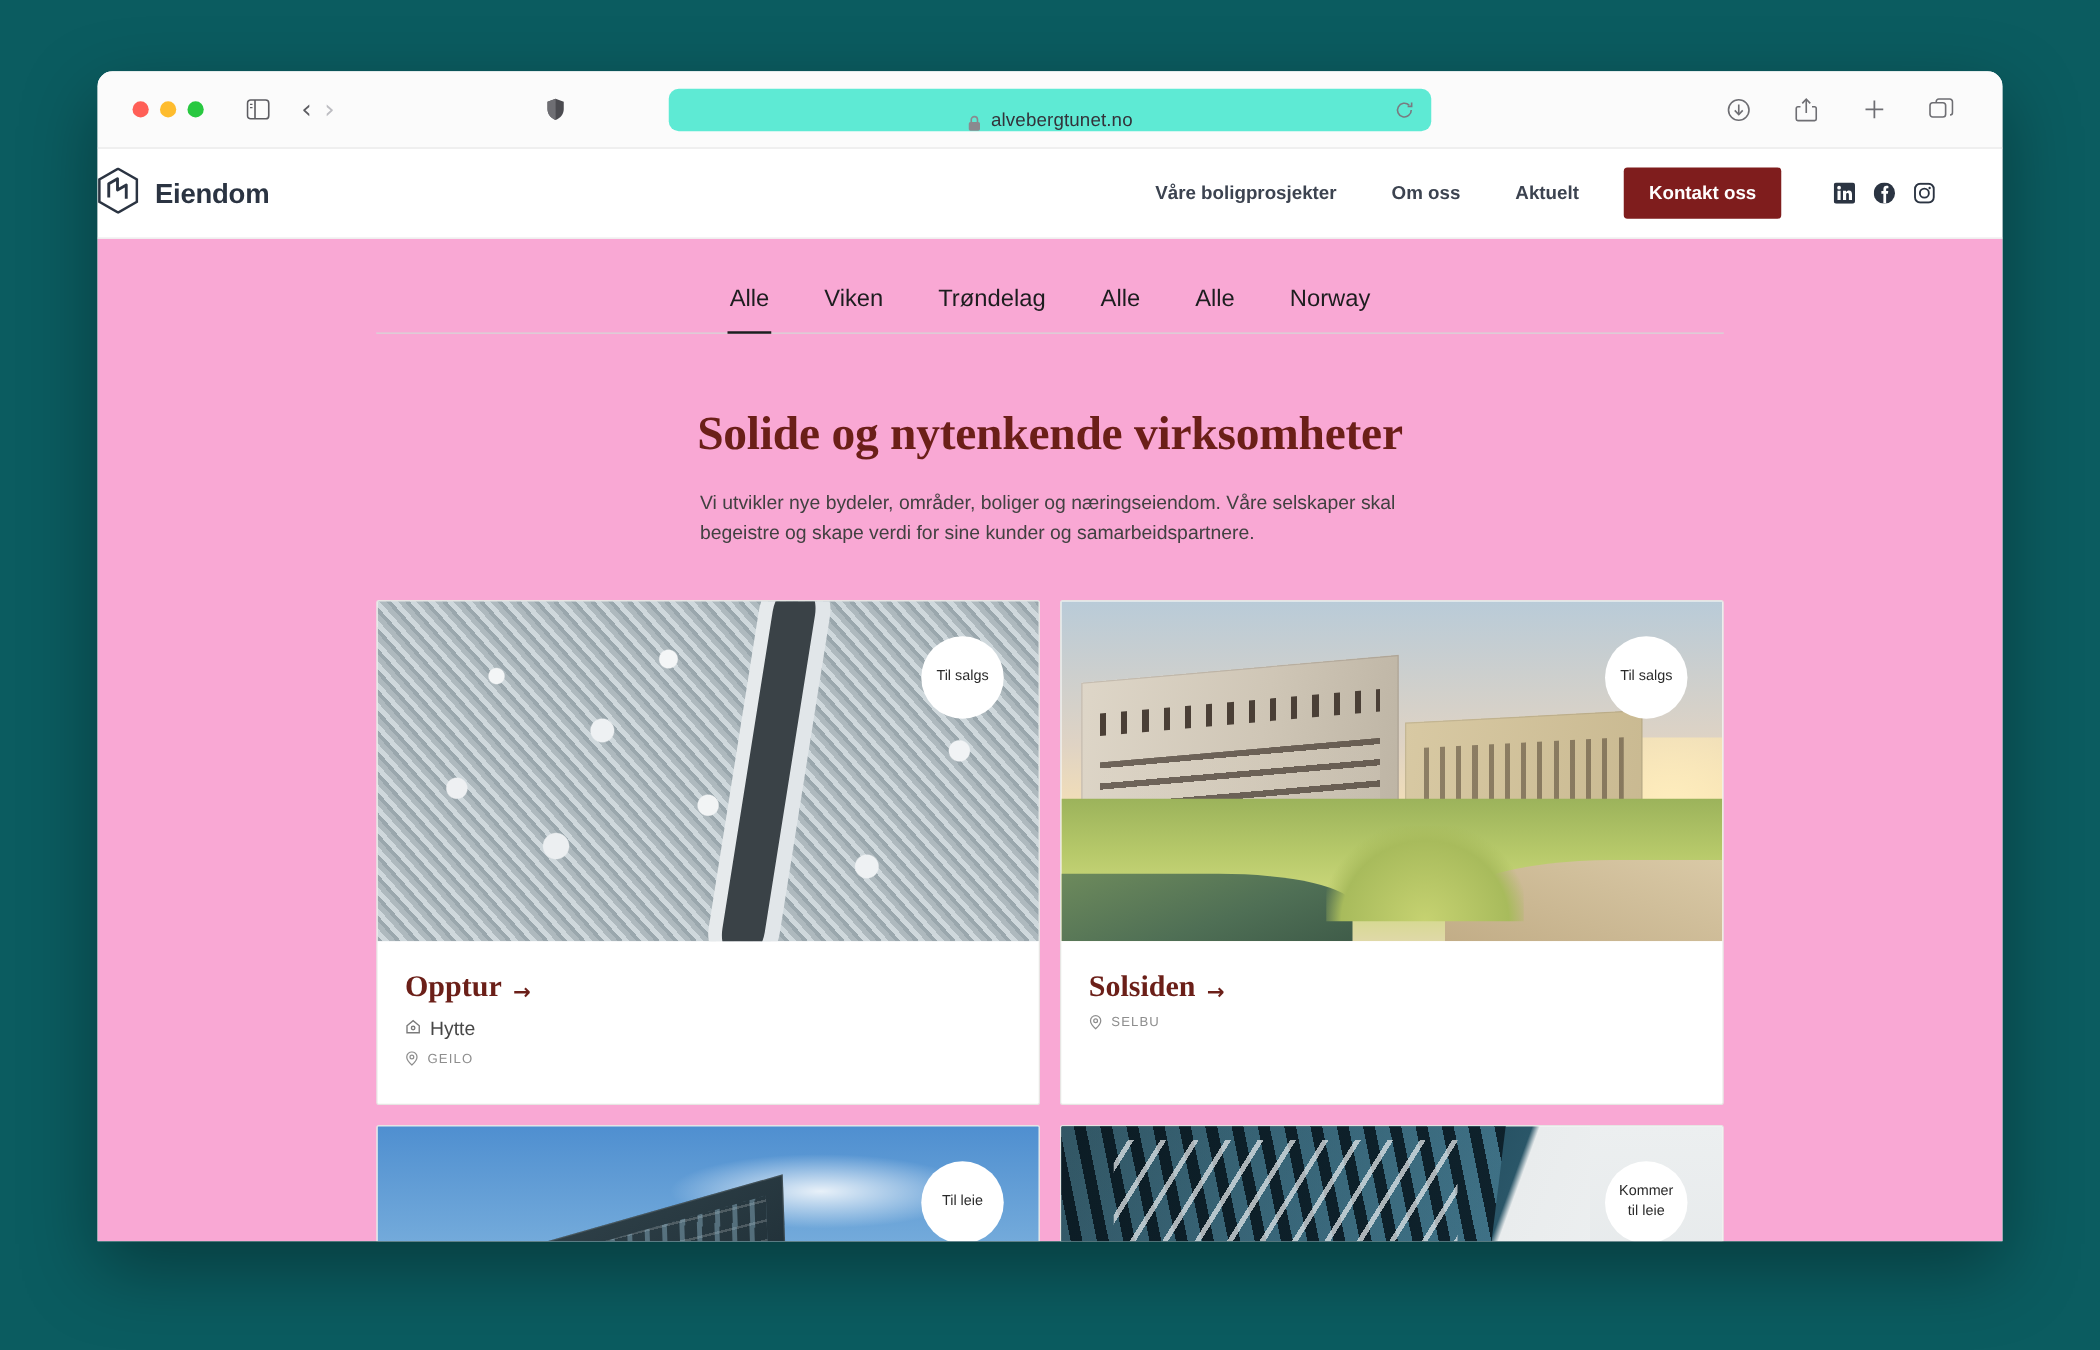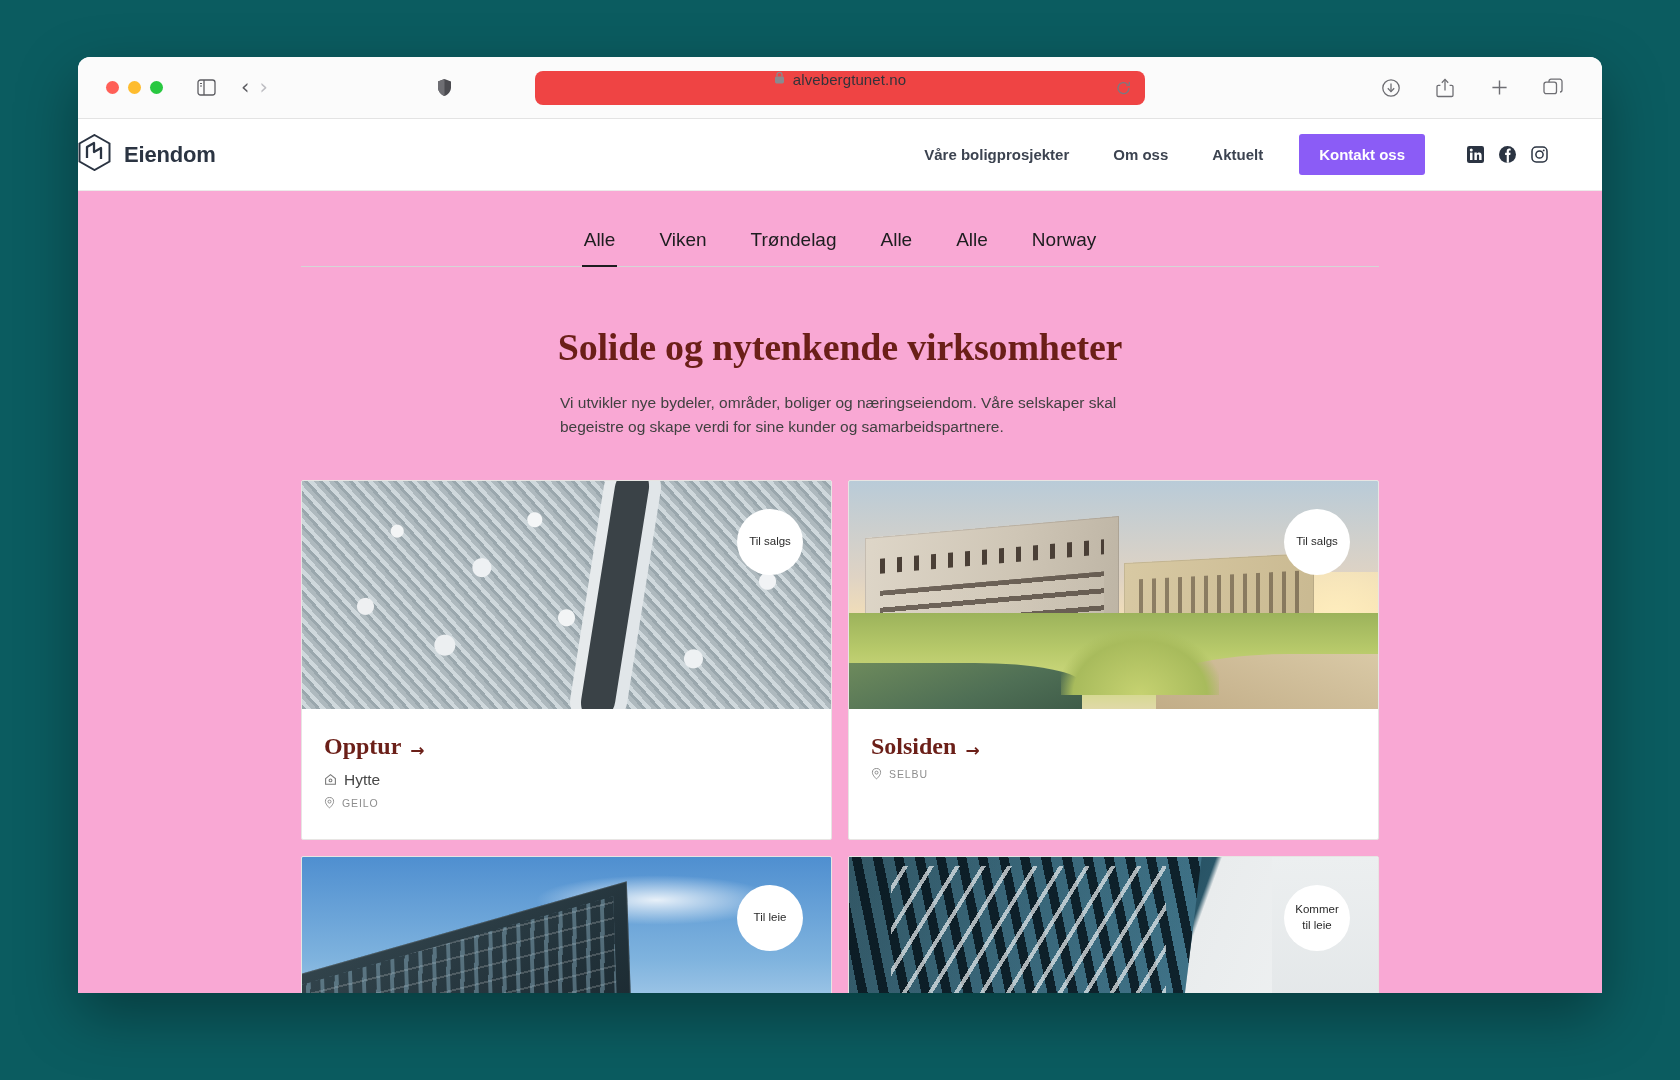--- a/index.html
+++ b/index.html
@@ -48,23 +48,23 @@
   .tb-nav { display: flex; align-items: center; gap: 10px; margin-left: 18px; }
   .chev { font-size: 21px; color: #5c5c61; line-height: 1; font-family: "DejaVu Sans", sans-serif; }
   .chev.disabled { color: #bdbdc2; }
 
   .shield { margin-left: 160px; }
 
   .urlbar {
     position: absolute;
     left: 50%; transform: translateX(-50%);
     width: 610px; height: 34px;
-    background: #ef4444;
+    background: #5eead4;
     border-radius: 8px;
-    display: flex; align-items: flex-start; justify-content: center;
+    display: flex; align-items: flex-end; justify-content: center;
     gap: 8px;
   }
   .urlbar .url-text {
     font-size: 15px; color: #33333a; letter-spacing: .1px;
   }
   .lock { color: #8a8a8f; display: flex; align-items: center; }
   .reload {
     position: absolute; right: 14px; top: 50%; transform: translateY(-50%);
     color: #7a7a80; display: flex; align-items: center;
   }
@@ -86,21 +86,21 @@
     font-size: 22px; font-weight: 700; color: #2b3442; letter-spacing: -.2px;
   }
   .nav {
     margin-left: auto; display: flex; align-items: center; gap: 0;
   }
   .nav-link {
     font-size: 15px; font-weight: 700; color: #3c4350;
     padding: 0 22px; white-space: nowrap;
   }
   .cta-btn {
-    background: #8b5cf6; color: #fff;
+    background: #7f1d1d; color: #fff;
     font-size: 15px; font-weight: 700;
     padding: 12px 20px; border-radius: 3px;
     margin-left: 14px; white-space: nowrap;
   }
   .socials { display: flex; align-items: center; gap: 15px; margin-left: 42px; margin-right: 6px; }
   .soc { color: #2b3442; display: flex; }
 
   
   .page { background: #f9a8d4; height: calc(100% - 62px - 72px); overflow: hidden; }
 
@@ -146,21 +146,21 @@
     gap: 16px;
   }
   .card {
     background: #fff;
     border: 1px solid #e7e5e3;
     border-radius: 2px;
     overflow: hidden;
   }
   .card-media {
     position: relative;
-    height: 228px;
+    height: 272px;
     overflow: hidden;
   }
   .badge {
     position: absolute;
     top: 28px; right: 28px;
     width: 66px; height: 66px;
     border-radius: 50%;
     background: #fff;
     display: flex; align-items: center; justify-content: center;
     text-align: center;
@@ -172,21 +172,21 @@
   .card-title {
     font-family: "Liberation Serif", serif;
     font-weight: 700;
     font-size: 24px;
     color: #6b1f18;
     display: flex; align-items: flex-end; gap: 9px;
   }
   .arrow { font-size: 17px; font-family: "DejaVu Sans", sans-serif; }
   .card-type {
     margin-top: 11px;
-    display: flex; align-items: center; gap: 7px;
+    display: flex; gap: 7px;
     font-size: 15.5px; color: #474747;
   }
   .card-loc {
     margin-top: 8px;
     display: flex; align-items: center; gap: 7px;
     font-size: 10.5px; color: #8d8d8d;
     letter-spacing: .9px;
     text-transform: uppercase;
   }
   .mini-icon { color: #7a7a7a; display: flex; }

